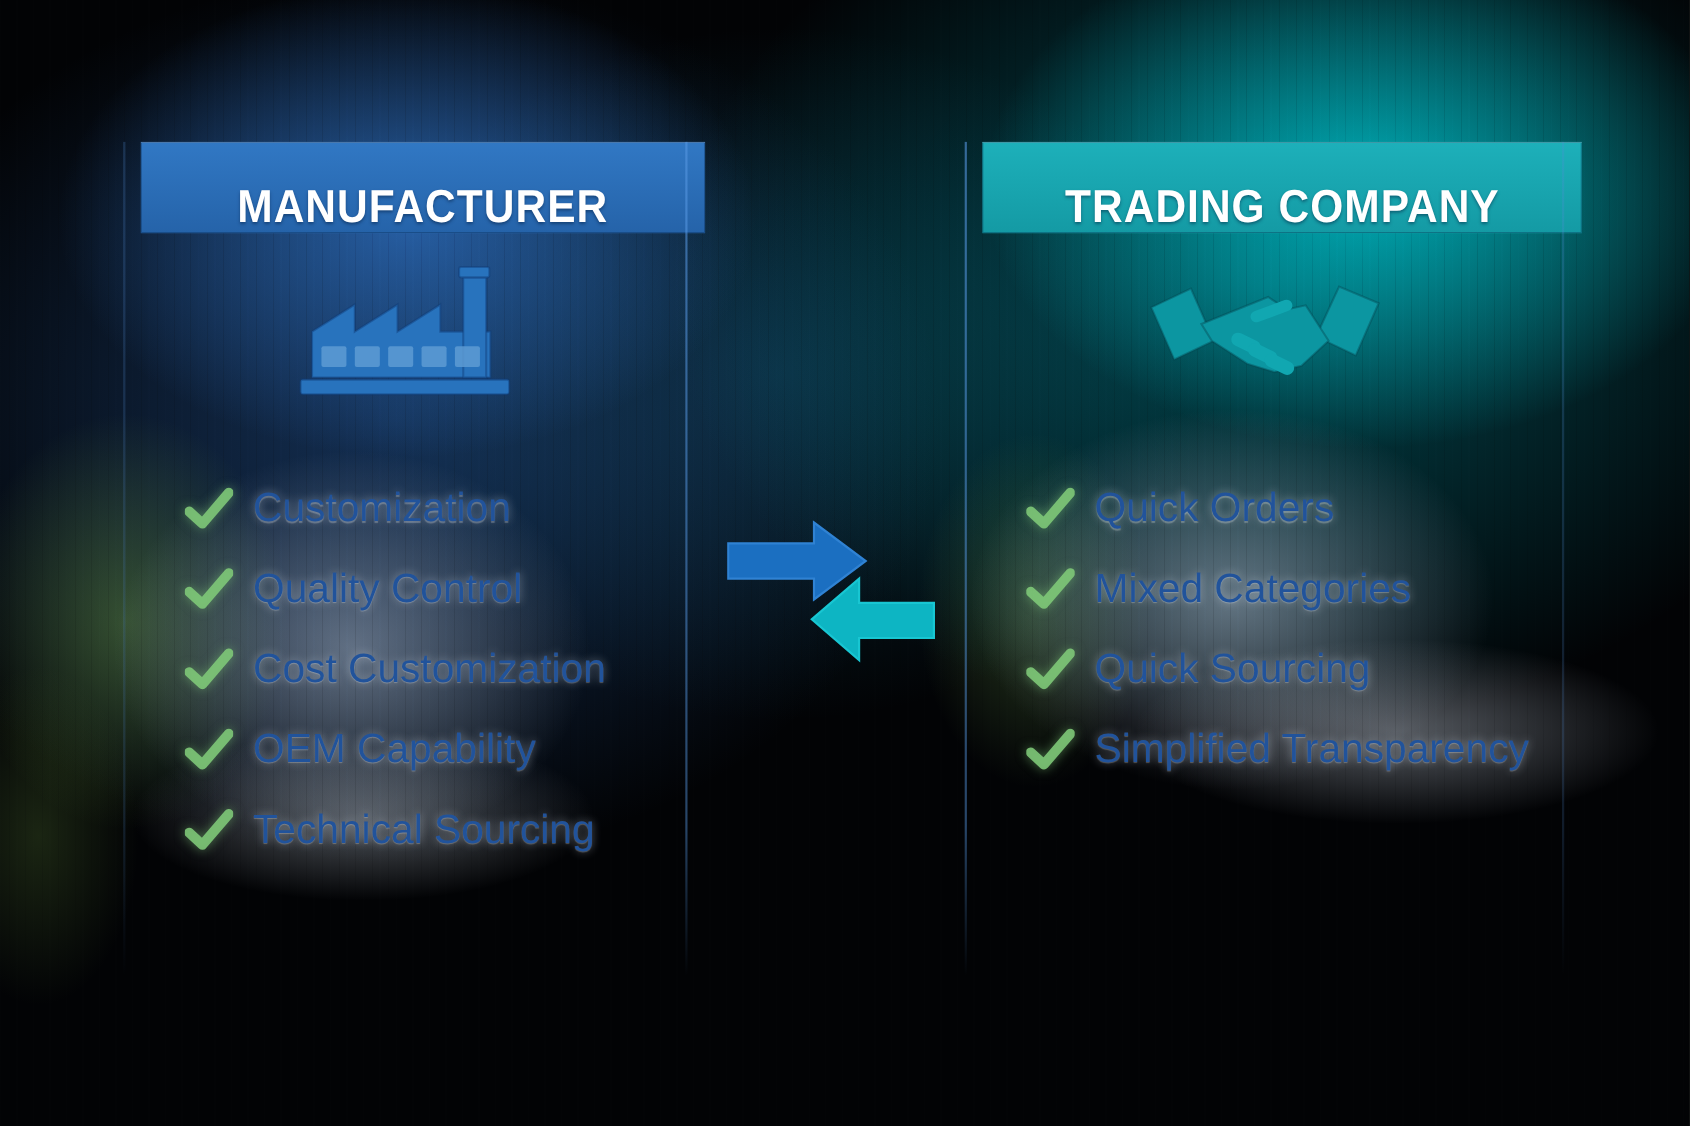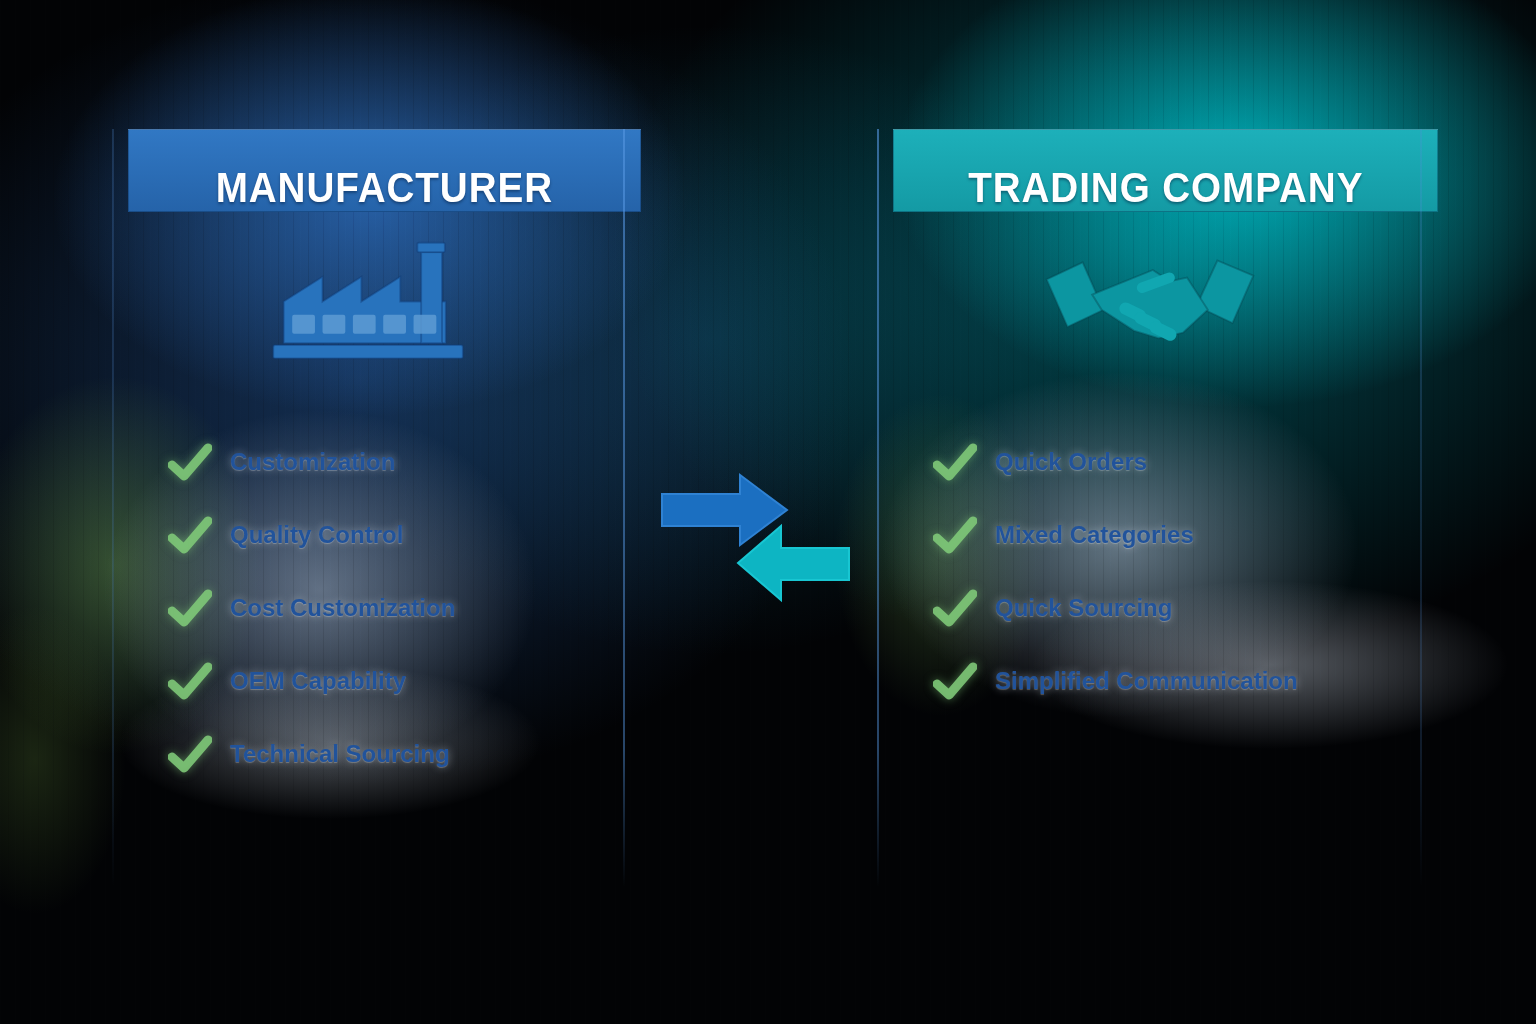--- a/index.html
+++ b/index.html
@@ -71,21 +71,21 @@
   #panel-right .checklist{left:56px;}
   .check-item{
     display:flex;align-items:center;height:73px;gap:18px;
   }
   .check{
     width:44px;height:38px;flex:0 0 44px;
     filter:drop-shadow(0 0 5px rgba(126,200,120,0.55));
   }
   .check path{stroke:#7ec878;stroke-width:9;fill:none;stroke-linecap:round;stroke-linejoin:round;opacity:0.9;}
   .item-label{
-    font-size:24px;font-weight:bold;color:#21539b;
+    font-size:37px;font-weight:normal;color:#21539b;
     text-shadow:0 0 9px rgba(222,232,246,0.45), 0 1px 1px rgba(255,255,255,0.25);
     white-space:nowrap;
   }
   .arrow{position:absolute;}
   #arrow-right{left:661px;top:473px;}
   #arrow-left{left:736px;top:523px;}
   #arrow-right polygon{fill:#1b6fc1;stroke:#2f82d3;stroke-width:2;}
   #arrow-left polygon{fill:#0db5c3;stroke:#18c6d2;stroke-width:2;}
   .fac-main{fill:#2873bd;stroke:rgba(15,60,120,0.45);stroke-width:2;}
   .fac-window{fill:#5d9bd4;opacity:0.85;}
@@ -181,21 +181,21 @@
       <li class="check-item">
         <svg class="check" viewBox="0 0 44 38">
             <path d="M4 22 L16 33 L40 5"></path>
           </svg>
         <span class="item-label">Quick Sourcing</span>
       </li>
       <li class="check-item">
         <svg class="check" viewBox="0 0 44 38">
             <path d="M4 22 L16 33 L40 5"></path>
           </svg>
-        <span class="item-label">Simplified Communication</span>
+        <span class="item-label">Simplified Transparency</span>
       </li>
     </ul>
   </div>
 
   <svg class="arrow" id="arrow-right" width="128" height="74" viewBox="0 0 128 74">
     <polygon points="1,21 79,21 79,2 126,37 79,72 79,53 1,53"></polygon>
   </svg>
   <svg class="arrow" id="arrow-left" width="114" height="80" viewBox="0 0 114 80">
     <polygon points="113,25 45,25 45,3 2,40 45,77 45,57 113,57"></polygon>
   </svg>

